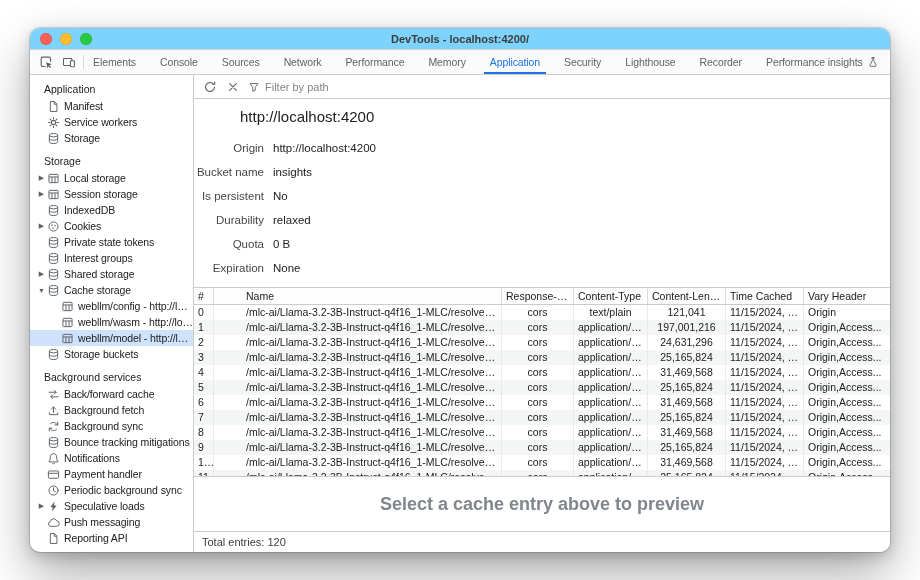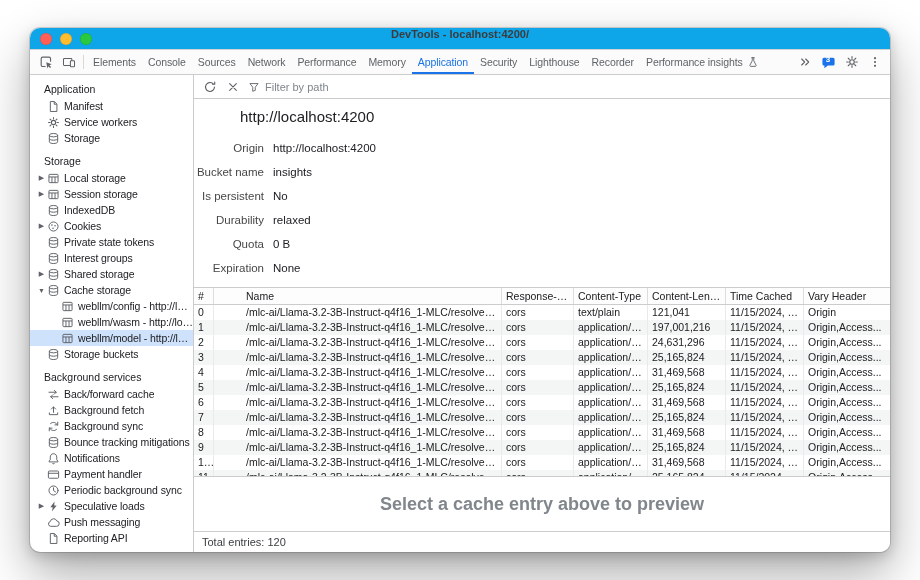--- a/index.html
+++ b/index.html
@@ -10,33 +10,33 @@
     font-family:"Liberation Sans","DejaVu Sans",sans-serif;
     color:#202124;
   }
   .window {
     position:absolute; left:30px; top:28px; width:860px; height:524px;
     background:#fff; border-radius:10px; overflow:hidden;
     display:flex; flex-direction:column;
     box-shadow:0 22px 50px rgba(0,0,0,.33), 0 4px 14px rgba(0,0,0,.18), 0 0 0 1px rgba(0,0,0,.14);
   }
   
-  .titlebar { height:22px; flex:none; background:#0ea5e9; border-bottom:1px solid #d2d2d2;
-    position:relative; display:flex; justify-content:center; }
+  .titlebar { height:22px; flex:none; background:#7dd3fc; border-bottom:1px solid #d2d2d2;
+    position:relative; display:flex; align-items:center; justify-content:center; }
   .traffic { position:absolute; left:10px; top:0; height:100%; display:flex; align-items:center; gap:8px; }
   .light { width:12px; height:12px; border-radius:50%; box-shadow:inset 0 0 0 .5px rgba(0,0,0,.15); }
   .red{background:#ff5f57}.yellow{background:#febc2e}.green{background:#28c840}
   .win-title { font-size:11px; font-weight:bold; color:#3c3c3c; }
   
   .tabbar { height:25px; flex:none; background:#fbfbfb; border-bottom:1px solid #ccc;
     display:flex; align-items:center; padding:0 4px; white-space:nowrap; overflow:hidden; }
   .tbtn { width:23px; height:22px; flex:none; display:flex; align-items:center; justify-content:center;
     color:#5f6368; border-radius:3px; }
   .vsep { width:1px; height:14px; background:#d8d8d8; margin:0 3px; flex:none; }
-  .tabs { display:flex; align-items:stretch; height:100%; }
+  .tabs { display:flex; align-items:stretch; height:100%;gap:12px; }
   .tab { display:flex; align-items:center; gap:4px; padding:0 6px; font-size:10.5px;
     letter-spacing:-0.1px; color:#5f6368; flex:none; }
   .tab.selected { color:#1a73e8; box-shadow:inset 0 -2px 0 #1a73e8; }
   .tb-right { margin-left:auto; display:flex; align-items:center; }
   .chat-wrap { position:relative; width:24px; height:22px; display:flex; align-items:center; justify-content:center; }
   .chat-svg { width:15px; height:15px; color:#1a73e8; }
   .chat-num { position:absolute; top:5px; left:50%; transform:translateX(-50%);
     font-size:8px; line-height:1; font-weight:bold; color:#fff; }
   .ic14 { width:14px; height:14px; }
   .ic12 { width:12px; height:12px; }
@@ -76,21 +76,21 @@
   .grid-body .g-row:nth-of-type(even) { background:#f4f5f5; }
   .gc { padding:0 4px; border-right:1px solid #e8eaeb; white-space:nowrap; overflow:hidden;
     text-overflow:ellipsis; flex:none; }
   .c-idx { width:20px; }
   .c-name { flex:1 1 auto; min-width:0;margin-left:28px; }
   .c-rtype { width:72px; }
   .c-ctype { width:74px; }
   .c-clen { width:78px; }
   .c-cached { width:78px; }
   .c-vary { width:86px; border-right:none; }
-  .gc.c-rtype, .gc.c-ctype, .gc.c-clen { text-align:left; }
+  .gc.c-rtype, .gc.c-ctype, .gc.c-clen { text-align:center; }
   
   .preview { flex:1; min-height:0; border-top:1px solid #ccc; display:flex; align-items:center; justify-content:center; }
   .preview-msg { font-size:18px; font-weight:bold; color:#80868b; }
   .statusbar { flex:none; height:21px; border-top:1px solid #ccc; display:flex; align-items:center;
     padding:0 8px; font-size:11px; color:#3c4043; }
   .defs { position:absolute; width:0; height:0; overflow:hidden; }
 </style>
 </head>
 <body>
 

